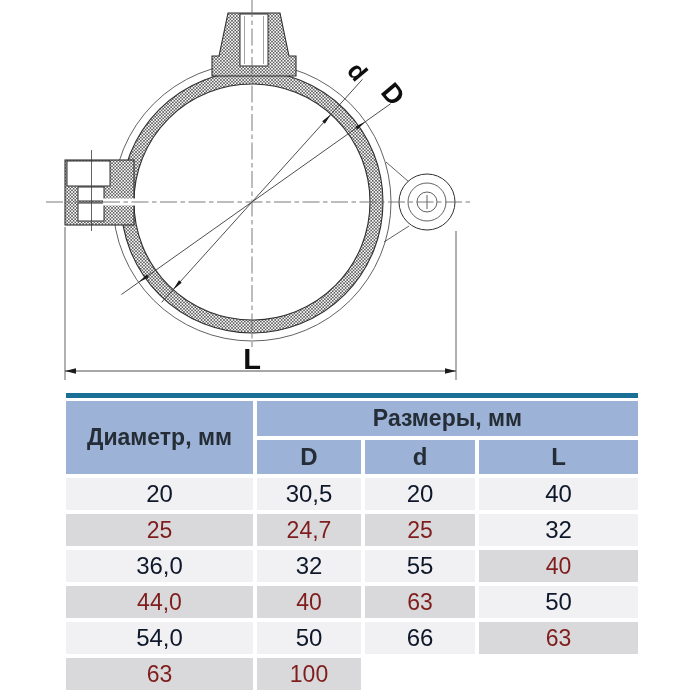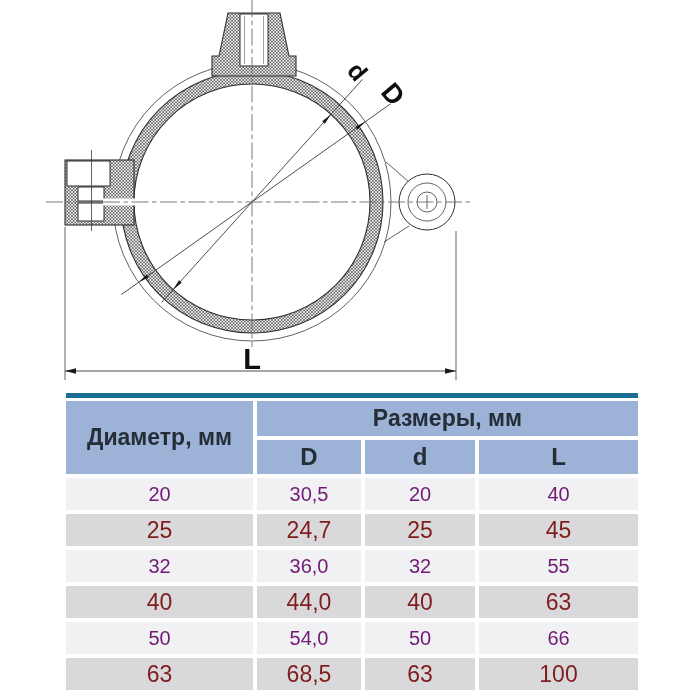--- a/index.html
+++ b/index.html
@@ -24,21 +24,21 @@
   
   .tbl{position:absolute;left:66px;top:401px;width:572px;display:grid;
        grid-template-columns:187px 104px 110px 159px;
        grid-template-rows:35px 34px repeat(6,32px);
        gap:4px;background:#ffffff;}
   .cell{display:flex;align-items:center;justify-content:center;}
   .hdr{background:#9cb2d6;color:#252d37;font-weight:bold;font-size:23px;}
   .subhdr{background:#9cb2d6;color:#252d37;font-weight:bold;font-size:24px;}
   .hdr-diam{grid-row:1/3;grid-column:1;}
   .hdr-sizes{grid-row:1;grid-column:2/5;}
-  .r-light{background:#f1f1f3;color:#701a75;font-size:20px;}
+  .r-light{background:#f1f1f3;color:#0f172a;font-size:24px;}
   .r-dark{background:#d9d9db;color:#7f1d1d;font-size:23px;}
 </style>
 </head>
 <body>
 
 <div class="stage">
 
   <svg class="drawing" viewBox="0 0 700 393">
     <defs>
       <pattern id="xh" width="3.2" height="3.2" patternUnits="userSpaceOnUse">
@@ -115,36 +115,34 @@
     <div class="cell subhdr">L</div>
 
     <div class="cell r-light">20</div>
     <div class="cell r-light">30,5</div>
     <div class="cell r-light">20</div>
     <div class="cell r-light">40</div>
 
     <div class="cell r-dark">25</div>
     <div class="cell r-dark">24,7</div>
     <div class="cell r-dark">25</div>
-    <div class="cell r-dark">45</div>
 
     <div class="cell r-light">32</div>
     <div class="cell r-light">36,0</div>
     <div class="cell r-light">32</div>
     <div class="cell r-light">55</div>
 
     <div class="cell r-dark">40</div>
     <div class="cell r-dark">44,0</div>
     <div class="cell r-dark">40</div>
     <div class="cell r-dark">63</div>
 
     <div class="cell r-light">50</div>
     <div class="cell r-light">54,0</div>
     <div class="cell r-light">50</div>
     <div class="cell r-light">66</div>
 
     <div class="cell r-dark">63</div>
-    <div class="cell r-dark">68,5</div>
     <div class="cell r-dark">63</div>
     <div class="cell r-dark">100</div>
   </div>
 
 </div>
 
 </body></html>

